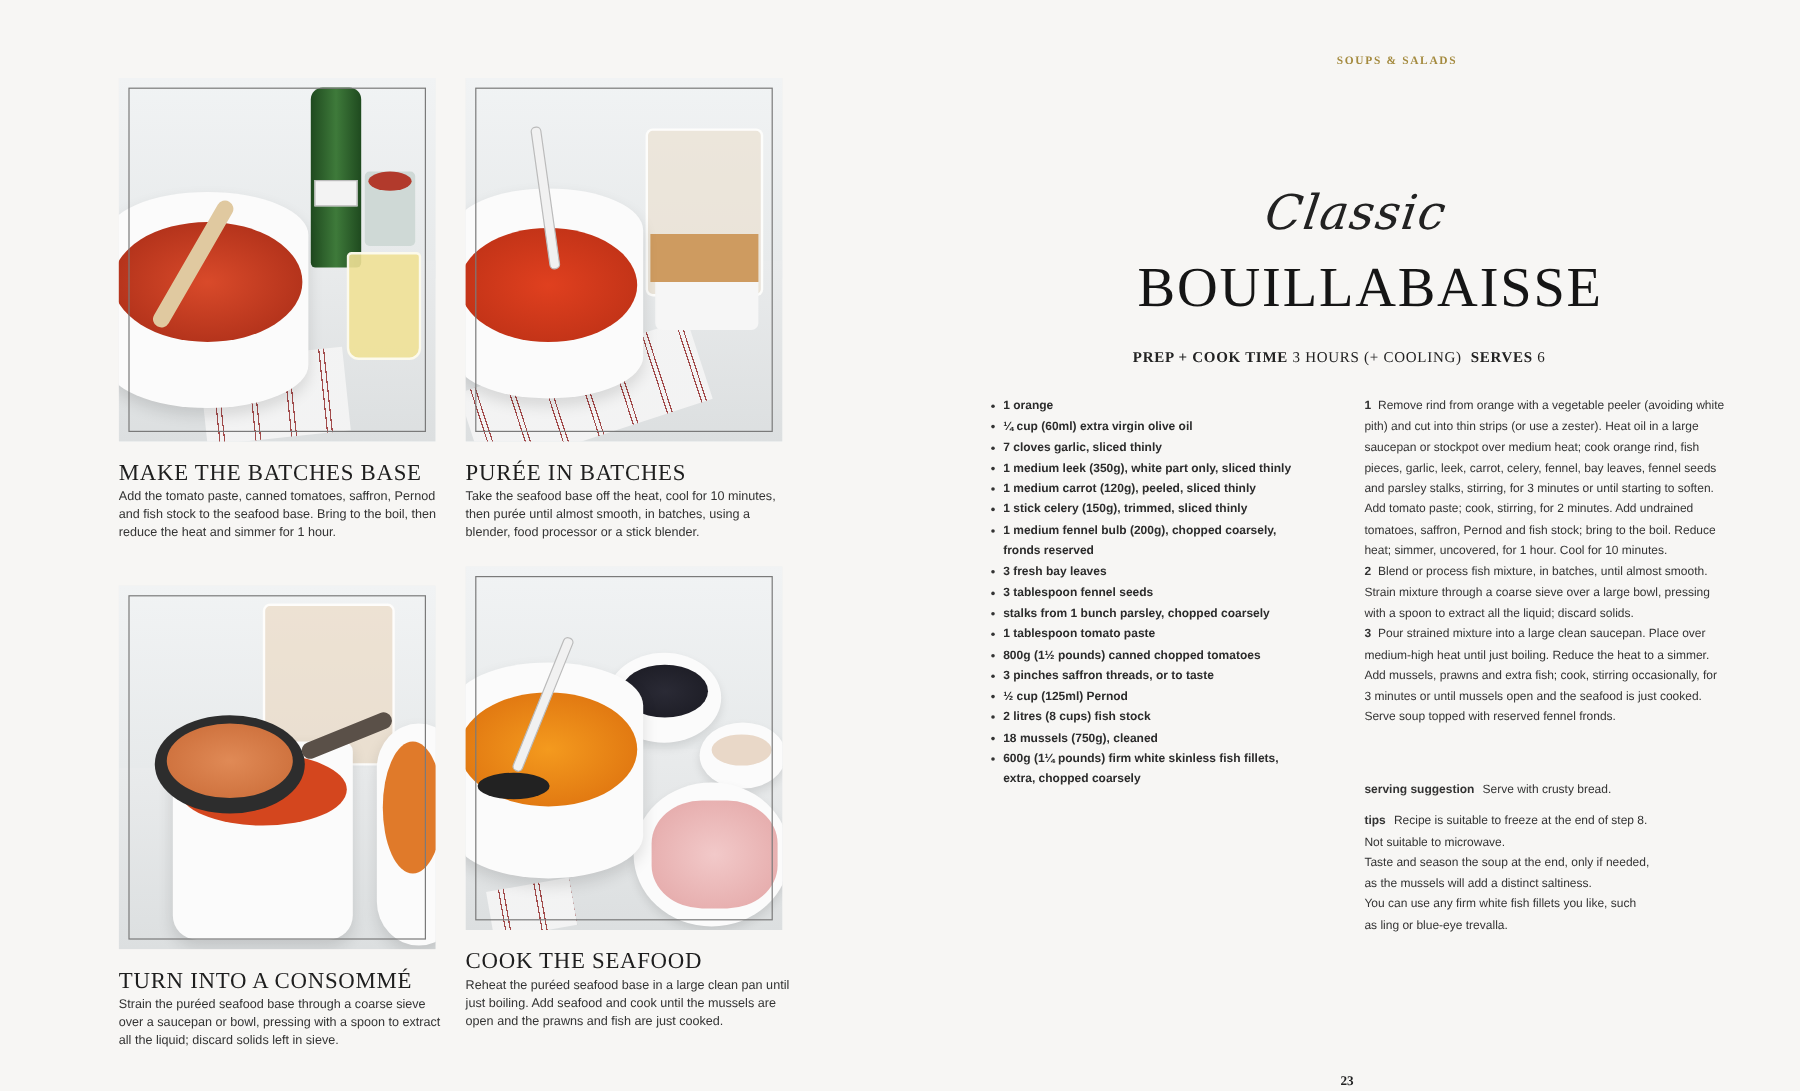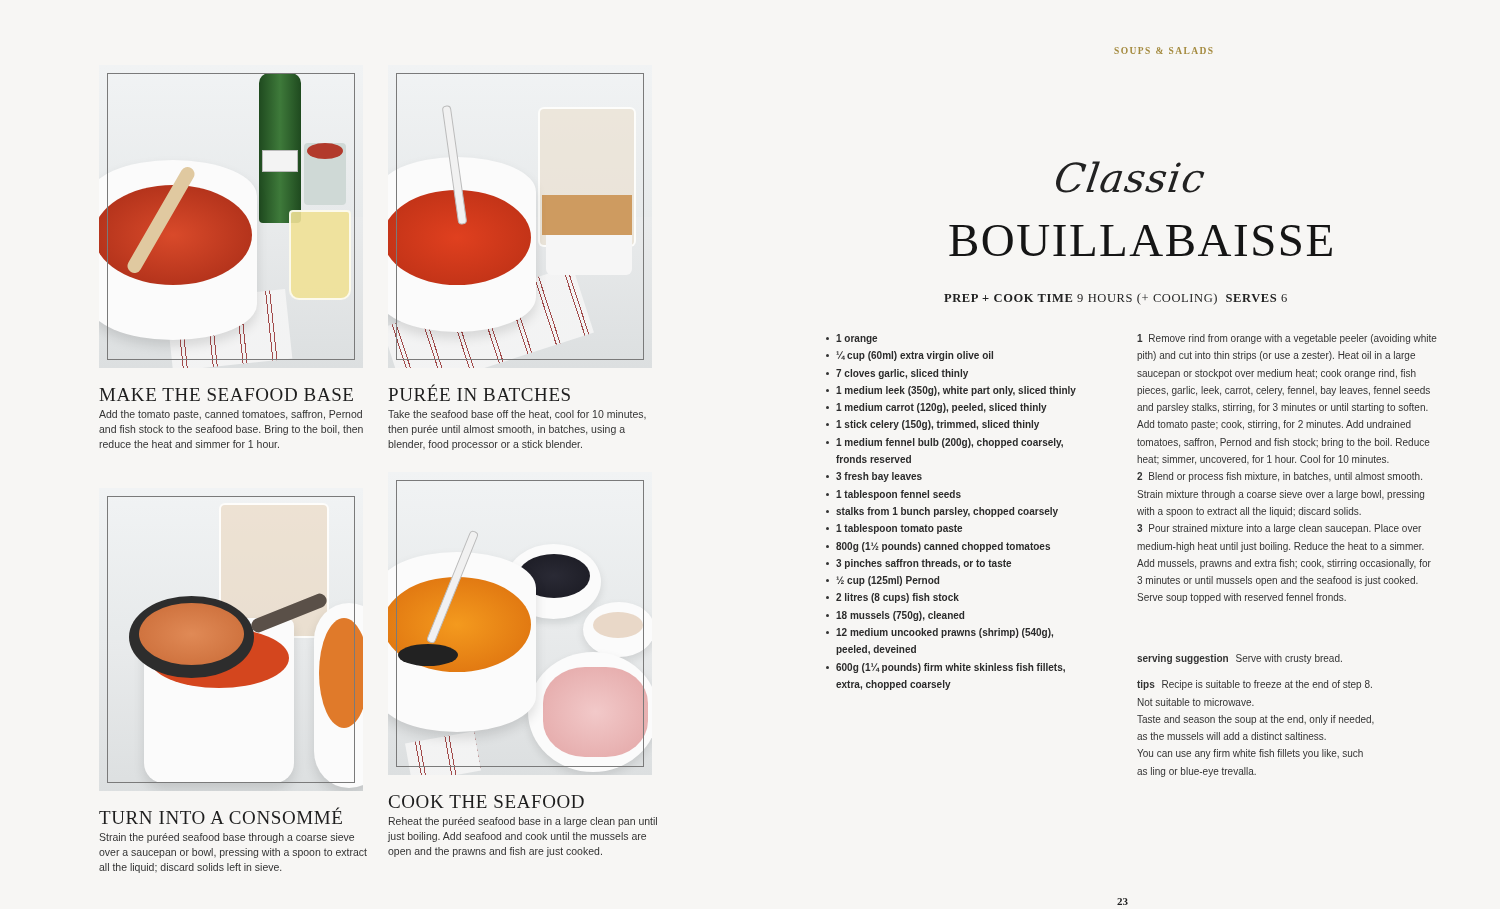--- a/index.html
+++ b/index.html
@@ -182,21 +182,21 @@
       <div class="bottle" style="left:160px; top:8px; width:42px; height:150px;"></div>
       <div class="label-white" style="left:163px; top:85px; width:36px; height:22px;"></div>
       <div style="position:absolute; left:205px; top:78px; width:42px; height:62px; background:#cfd9d6; border-radius:4px;"></div>
       <div style="position:absolute; left:208px; top:78px; width:36px; height:16px; background:#b23a2c; border-radius:50%;"></div>
       <div class="jug" style="left:190px; top:145px; width:62px; height:90px;"></div>
       <div class="pot" style="left:-10px; top:95px; width:168px; height:180px;"></div>
       <div class="soup" style="left:-5px; top:120px; width:158px; height:100px; background:radial-gradient(#d94a2a, #b5341c 70%, #a33018);"></div>
       <div class="spoon" style="left:55px; top:95px; width:14px; height:120px; transform:rotate(30deg);"></div>
       <div class="frame"></div>
     </div>
-    <h2>MAKE THE SEAFOOD BASE</h2>
+    <h2>MAKE THE BATCHES BASE</h2>
     <p>Add the tomato paste, canned tomatoes, saffron, Pernod and fish stock to the seafood base. Bring to the boil, then reduce the heat and simmer for 1 hour.</p>
   </div>
 
   <div class="step" id="step-2">
     <div class="photo" title="pot of red soup with ladle and blender jug">
       <div class="bg-top"></div>
         <div class="bg-table"></div>
       <div class="towel" style="left:0px; top:230px; width:200px; height:70px; transform:rotate(-18deg);"></div>
       <div class="blender" style="left:150px; top:42px; width:98px; height:140px;"></div>
       <div style="position:absolute; left:154px; top:130px; width:90px; height:40px; background:#c98e4a; opacity:0.85;"></div>
@@ -249,43 +249,42 @@
     <p>Reheat the puréed seafood base in a large clean pan until just boiling. Add seafood and cook until the mussels are open and the prawns and fish are  just cooked.</p>
   </div>
 
   <div class="section-label">SOUPS &amp; SALADS</div>
 
   <div class="title-script">Classic</div>
   <h1 class="title-main">BOUILLABAISSE</h1>
 
   <div class="meta">
     <b>PREP + COOK TIME</b>
-    <span>9 HOURS (+ COOLING)</span>
+    <span>3 HOURS (+ COOLING)</span>
     &nbsp;<b>SERVES</b>
     <span>6</span>
   </div>
 
   <ul class="ingredients">
     <li>1 orange</li>
     <li>¼ cup (60ml) extra virgin olive oil</li>
     <li>7 cloves garlic, sliced thinly</li>
     <li>1 medium leek (350g), white part only, sliced thinly</li>
     <li>1 medium carrot (120g), peeled, sliced thinly</li>
     <li>1 stick celery (150g), trimmed, sliced thinly</li>
     <li style="width:250px;">1 medium fennel bulb (200g), chopped coarsely, fronds reserved</li>
     <li>3 fresh bay leaves</li>
-    <li>1 tablespoon fennel seeds</li>
+    <li>3 tablespoon fennel seeds</li>
     <li>stalks from 1 bunch parsley, chopped coarsely</li>
     <li>1 tablespoon tomato paste</li>
     <li>800g (1½ pounds) canned chopped tomatoes</li>
     <li>3 pinches saffron threads, or to taste</li>
     <li>½ cup (125ml) Pernod</li>
     <li>2 litres (8 cups) fish stock</li>
     <li>18 mussels (750g), cleaned</li>
-    <li style="width:240px;">12 medium uncooked prawns (shrimp) (540g), peeled, deveined</li>
     <li style="width:245px;">600g (1¼ pounds) firm white skinless fish fillets, extra, chopped coarsely</li>
   </ul>
 
   <div class="method">
     <p><span class="num">1</span> <span>Remove rind from orange with a vegetable peeler (avoiding white pith) and cut into thin strips (or use a zester). Heat oil in a large saucepan or stockpot over medium heat; cook orange rind, fish pieces, garlic, leek, carrot, celery, fennel, bay leaves, fennel seeds and parsley stalks, stirring, for 3 minutes or until starting to soften. Add tomato paste; cook, stirring, for 2 minutes. Add undrained tomatoes, saffron, Pernod and fish stock; bring to the boil. Reduce heat; simmer, uncovered, for 1 hour. Cool for 10 minutes.</span></p>
     <p><span class="num">2</span> <span>Blend or process fish mixture, in batches, until almost smooth. Strain mixture through a coarse sieve over a large bowl, pressing with a spoon to extract all the liquid; discard solids.</span></p>
     <p><span class="num">3</span> <span>Pour strained mixture into a large clean saucepan. Place over medium-high heat until just boiling. Reduce the heat to a simmer. Add mussels, prawns and extra fish; cook, stirring occasionally, for 3 minutes or until mussels open and the seafood is just cooked. Serve soup topped with reserved fennel fronds.</span></p>
   </div>
 
   <div class="extras">

